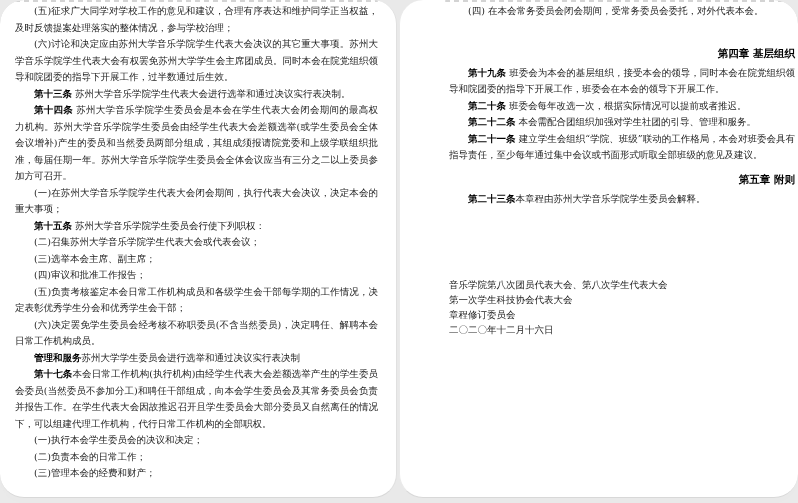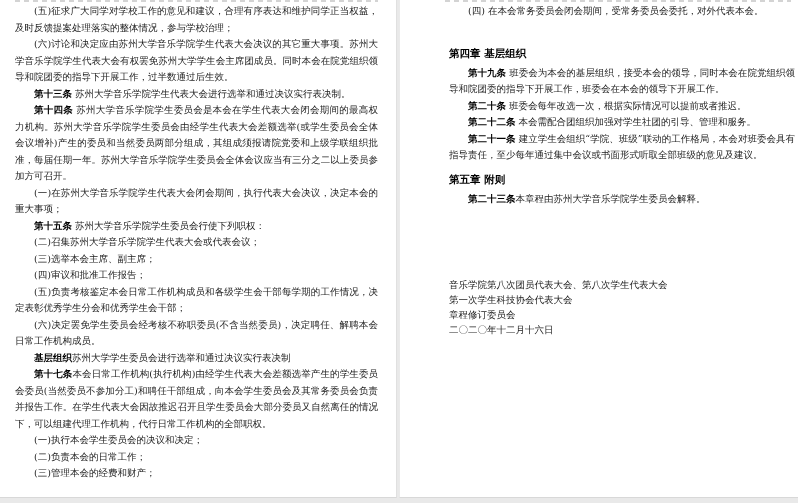--- a/index.html
+++ b/index.html
@@ -1,15 +1,15 @@
 <!DOCTYPE html>
 <html><head>
 <meta charset="utf-8">
 <style>
-  * { margin: 0; padding: 0; box-sizing: border-box; }
+  * { margin: 0; padding: 0; box-sizing: border-box; border-radius: 24px; }
   html, body { background: #eaeaea; }
   .screenshot {
     position: relative;
     width: 798px;
     height: 503px;
     background: #e9e9e9;
     overflow: hidden;
     font-family: "DejaVu Serif", "Liberation Serif", serif;
     color: #1c1c1c;
   }
@@ -40,21 +40,21 @@
     text-align: justify;
     letter-spacing: 0;
   }
   .col-left  { left: 15px; width: 363px; }
   .col-right { left: 49px; width: 346px; }
   .para { text-indent: 19px; }
   .bold { font-weight: bold; color: #000; }
   .heading {
     font-weight: bold;
     color: #000;
-    text-align: left;
+    text-align: right;
     text-indent: 0;
     font-size: 10.5px;
     line-height: 17px;
     margin: 7px 0 3px 0;
   }
   .signature { text-align: left; line-height: 15px; }
   .sig-line { text-indent: 0; }
   .spacer { width: 100%; }
   .cut-line {
     position: absolute;
@@ -77,21 +77,21 @@
         <div class="para">(六)讨论和决定应由苏州大学音乐学院学生代表大会决议的其它重大事项。苏州大学音乐学院学生代表大会有权罢免苏州大学学生会主席团成员。同时本会在院党组织领导和院团委的指导下开展工作，过半数通过后生效。</div>
         <div class="para"><span class="bold">第十三条</span> 苏州大学音乐学院学生代表大会进行选举和通过决议实行表决制。</div>
         <div class="para"><span class="bold">第十四条</span> 苏州大学音乐学院学生委员会是本会在学生代表大会闭会期间的最高权力机构。苏州大学音乐学院学生委员会由经学生代表大会差额选举(或学生委员会全体会议增补)产生的委员和当然委员两部分组成，其组成须报请院党委和上级学联组织批准，每届任期一年。苏州大学音乐学院学生委员会全体会议应当有三分之二以上委员参加方可召开。</div>
         <div class="para">(一)在苏州大学音乐学院学生代表大会闭会期间，执行代表大会决议，决定本会的重大事项；</div>
         <div class="para"><span class="bold">第十五条</span> 苏州大学音乐学院学生委员会行使下列职权：</div>
         <div class="para">(二)召集苏州大学音乐学院学生代表大会或代表会议；</div>
         <div class="para">(三)选举本会主席、副主席；</div>
         <div class="para">(四)审议和批准工作报告；</div>
         <div class="para">(五)负责考核鉴定本会日常工作机构成员和各级学生会干部每学期的工作情况，决定表彰优秀学生分会和优秀学生会干部；</div>
         <div class="para">(六)决定罢免学生委员会经考核不称职委员(不含当然委员)，决定聘任、解聘本会日常工作机构成员。</div>
-        <div class="para"><span class="bold">基层组织</span>苏州大学学生委员会进行选举和通过决议实行表决制</div>
+        <div class="para"><span class="bold">管理和服务</span>苏州大学学生委员会进行选举和通过决议实行表决制</div>
         <div class="para"><span class="bold">第十七条</span>本会日常工作机构(执行机构)由经学生代表大会差额选举产生的学生委员会委员(当然委员不参加分工)和聘任干部组成，向本会学生委员会及其常务委员会负责并报告工作。在学生代表大会因故推迟召开且学生委员会大部分委员又自然离任的情况下，可以组建代理工作机构，代行日常工作机构的全部职权。</div>
         <div class="para">(一)执行本会学生委员会的决议和决定；</div>
         <div class="para">(二)负责本会的日常工作；</div>
         <div class="para">(三)管理本会的经费和财产；</div>
       </div>
   </div>
   <div class="page page-right">
     <div class="cut-line cut-right"></div>
     <div class="text-col col-right" id="right-col">
         <div class="para">(四) 在本会常务委员会闭会期间，受常务委员会委托，对外代表本会。</div>

